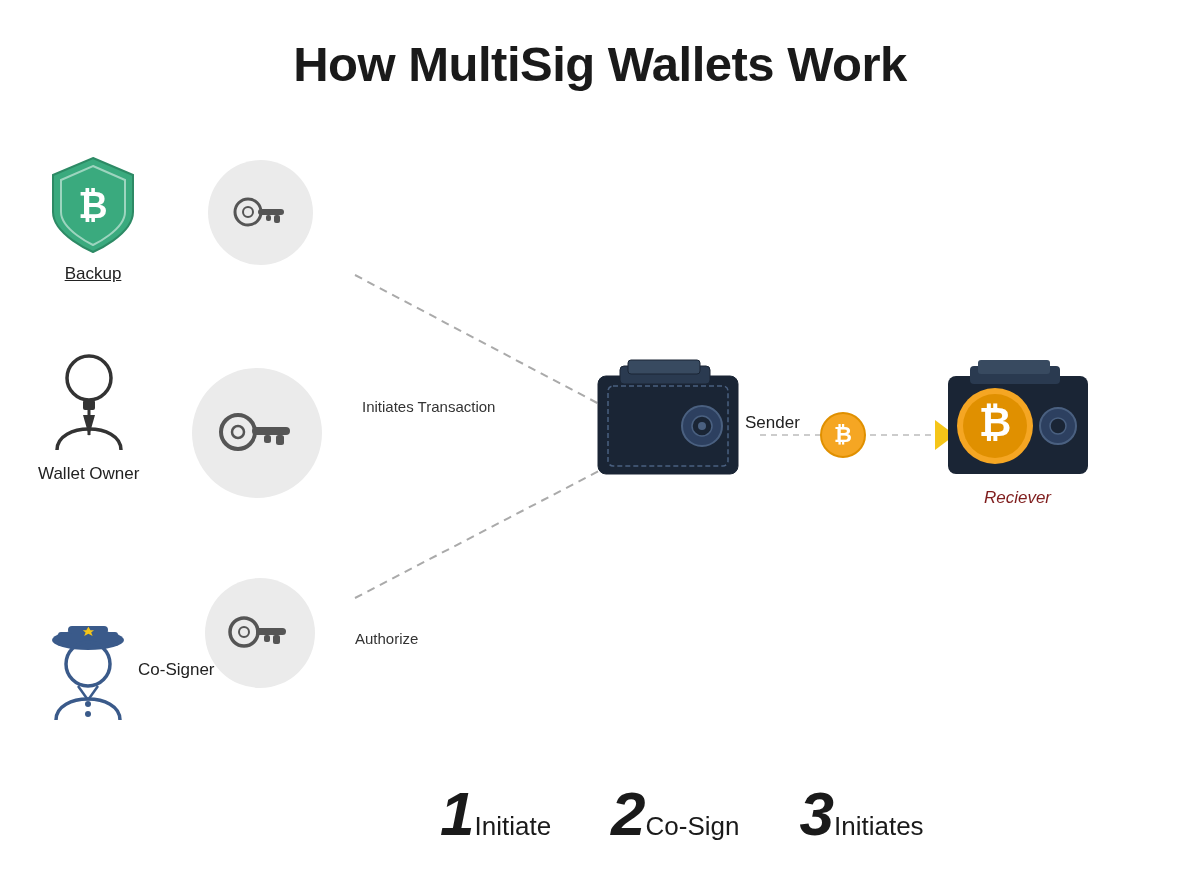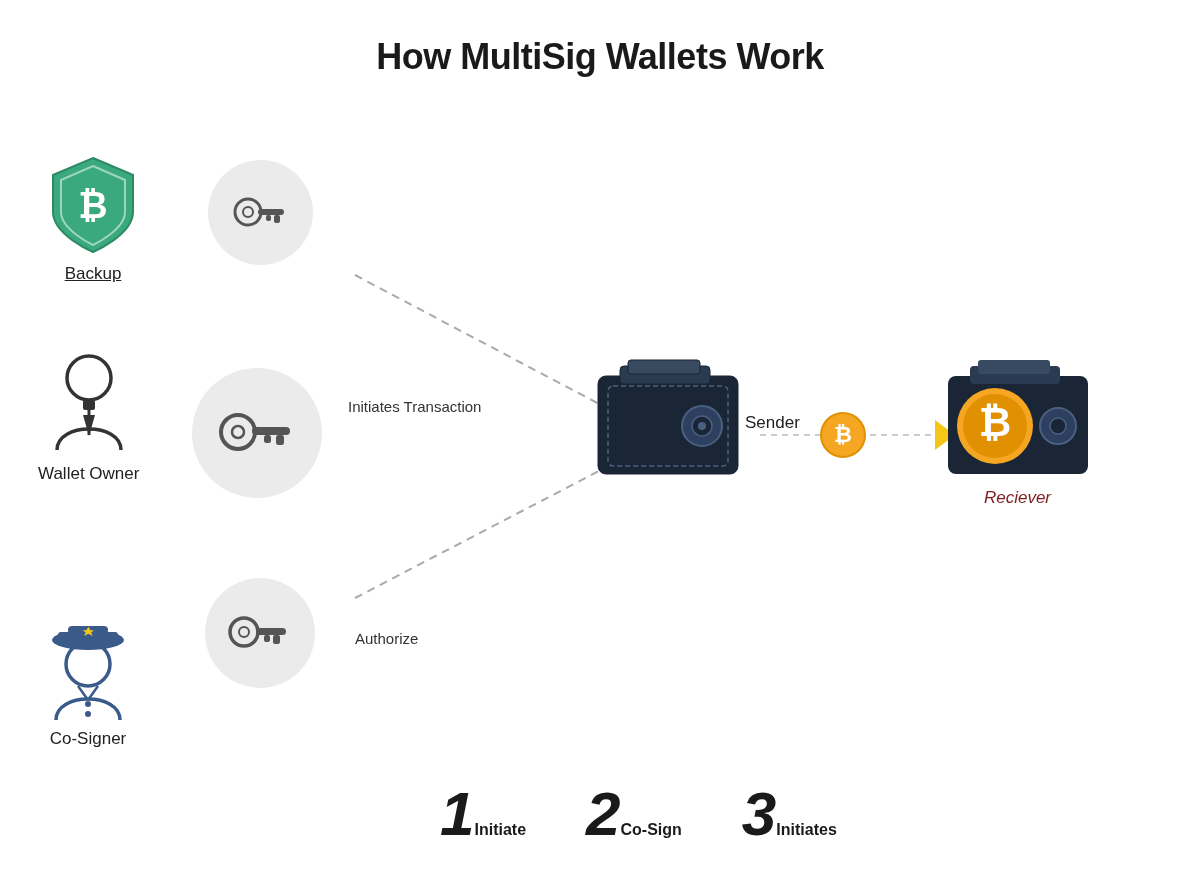--- a/index.html
+++ b/index.html
@@ -7,21 +7,21 @@
       width: 1200px;
       height: 869px;
       background: #ffffff;
       font-family: 'Arial', sans-serif;
       overflow: hidden;
       position: relative;
     }
 
     .title {
       text-align: center;
-      font-size: 36px;
+      font-size: 49px;
       font-weight: 700;
       color: #1a1a1a;
       padding-top: 36px;
       letter-spacing: -0.5px;
     }
 
     .main-area {
       position: absolute;
       top: 120px;
       left: 0;
@@ -57,22 +57,22 @@
 
     .step-number {
       font-size: 62px;
       font-weight: 900;
       color: #1a1a1a;
       font-style: italic;
       line-height: 1;
     }
 
     .step-text {
-      font-size: 16px;
-      font-weight: 700;
+      font-size: 26px;
+      font-weight: 400;
       color: #1a1a1a;
     }
   </style>
 </head>
 <body>
 
 <h1 class="title">How MultiSig Wallets Work</h1>
 
 <div class="main-area">
 
@@ -136,25 +136,25 @@
       <svg width="82" height="50" viewBox="0 0 82 50">
         <circle cx="22" cy="24" r="17" fill="none" stroke="#555" stroke-width="4"></circle>
         <circle cx="22" cy="24" r="6" fill="none" stroke="#555" stroke-width="2.5"></circle>
         <rect x="36" y="19" width="38" height="8" rx="4" fill="#555"></rect>
         <rect x="60" y="27" width="8" height="10" rx="2.5" fill="#555"></rect>
         <rect x="48" y="27" width="7" height="8" rx="2.5" fill="#555"></rect>
       </svg>
     </div>
   </div>
 
-  <div style="position:absolute; left:348px; top:278px;">
+  <div style="position:absolute; left:362px; top:278px;">
     <span style="font-size:15px;color:#333;">Initiates Transaction</span>
   </div>
 
-  <div style="position:absolute; left:38px; top:490px; display:flex; flex-direction:column; align-items:center;">
+  <div style="position:absolute; left:38px; top:490px; display:flex; align-items:center;">
     <svg width="100" height="115" viewBox="0 0 100 115">
 
       <ellipse cx="50" cy="30" rx="36" ry="10" fill="#3a5a8a"></ellipse>
       <rect x="20" y="22" width="60" height="10" rx="3" fill="#3a5a8a"></rect>
       <rect x="30" y="16" width="40" height="8" rx="4" fill="#3a5a8a"></rect>
 
       <polygon points="50,18 53,23 58,23 54,26 56,31 50,28 44,31 46,26 42,23 47,23" fill="#f5c518" transform="scale(0.7) translate(22,6)"></polygon>
 
       <circle cx="50" cy="54" r="22" fill="none" stroke="#3a5a8a" stroke-width="3.5"></circle>
 

